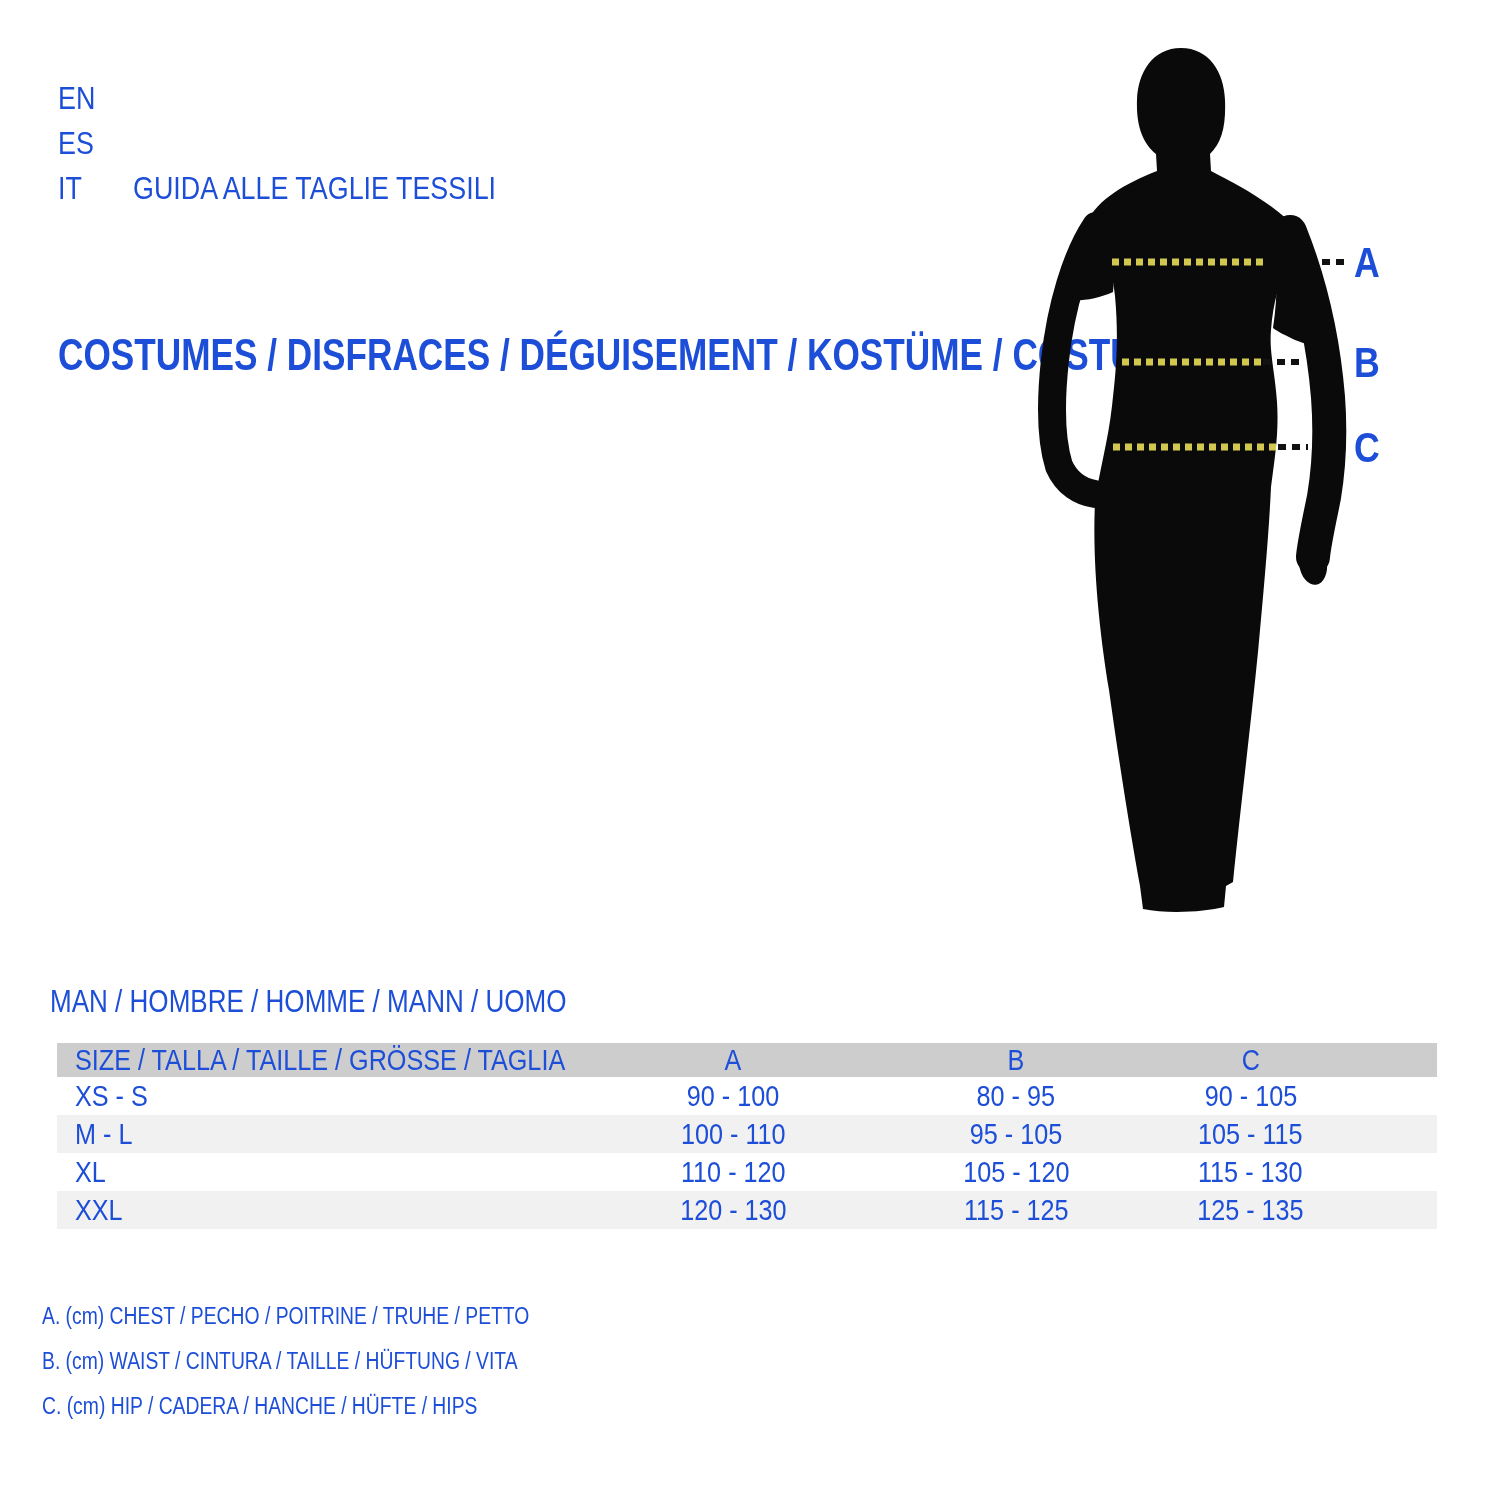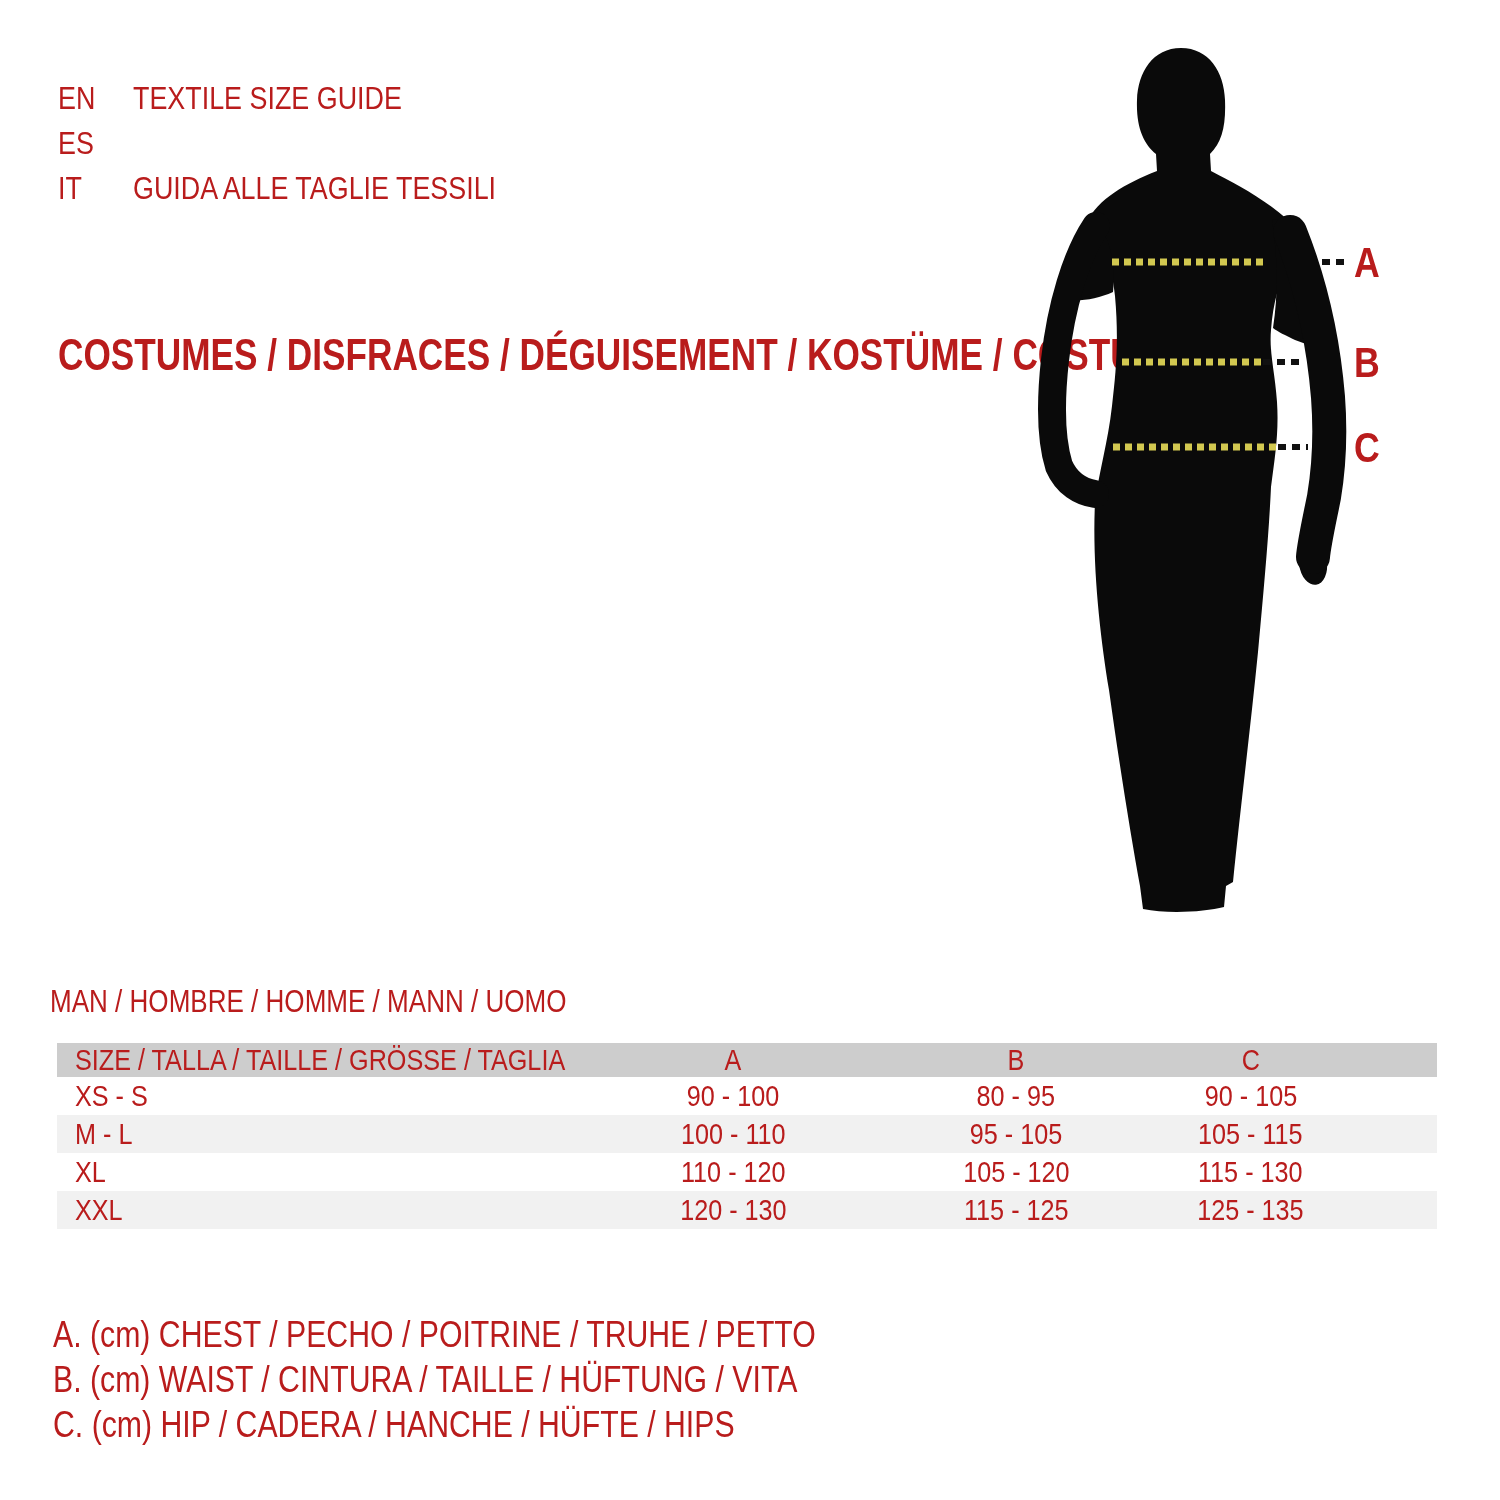--- a/index.html
+++ b/index.html
@@ -1,18 +1,18 @@
 <!DOCTYPE html>
 <html><head>
 <meta charset="utf-8">
 <style>
   html,body{margin:0;padding:0;background:#fff;}
   .canvas{
     position:relative;width:1500px;height:1500px;background:#ffffff;overflow:hidden;
-    font-family:"Liberation Sans",sans-serif;color:#b91c1c;
+    font-family:"Liberation Sans",sans-serif;color:#1d4ed8;
   }
   .cnd{display:inline-block;transform:scaleX(.84);transform-origin:0 50%;white-space:nowrap;}
   .cndc{display:inline-block;transform:scaleX(.84);transform-origin:50% 50%;white-space:nowrap;}
 
   
   .lang-list{position:absolute;left:58px;top:76px;font-size:32px;}
   .lang-row{display:flex;height:45px;align-items:center;}
   .lang-code{width:75px;flex:0 0 75px;}
   
   .heading{position:absolute;left:58px;top:332px;font-size:44px;font-weight:bold;line-height:45px;}
@@ -28,32 +28,31 @@
   .man-label{position:absolute;left:50px;top:980px;font-size:31px;line-height:44px;}
   
   .size-table{position:absolute;left:57px;top:1043px;width:1380px;border-collapse:collapse;table-layout:fixed;}
   .size-table th,.size-table td{font-weight:normal;font-size:30px;padding:0;vertical-align:middle;}
   .size-table thead tr{height:33px;background:#cdcdcd;}
   .size-table tbody tr{height:38px;}
   .size-table tbody tr:nth-child(even){background:#f1f1f1;}
   .size-table .c-size{text-align:left;padding-left:18px;}
   .size-table .c-val{text-align:center;}
   
-  .notes{position:absolute;left:53px;top:1294px;font-size:36px;margin-top:18px;}
+  .notes{position:absolute;left:42px;top:1294px;font-size:23px;}
   .note-line{height:45px;display:flex;align-items:center;}
 </style>
 </head>
 <body>
 
 <div class="canvas">
 
   <div class="lang-list">
     <div class="lang-row">
       <span class="lang-code"><span class="cnd">EN</span></span>
-      <span class="lang-title"><span class="cnd">TEXTILE SIZE GUIDE</span></span>
     </div>
     <div class="lang-row">
       <span class="lang-code"><span class="cnd">ES</span></span>
     </div>
     <div class="lang-row">
       <span class="lang-code"><span class="cnd">IT</span></span>
       <span class="lang-title"><span class="cnd">GUIDA ALLE TAGLIE TESSILI</span></span>
     </div>
   </div>
 

